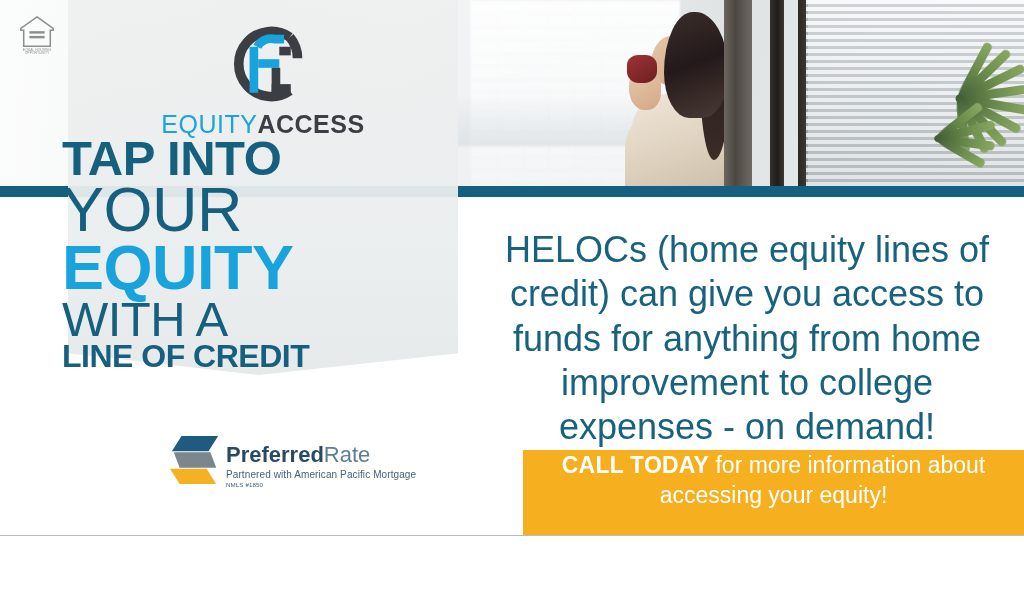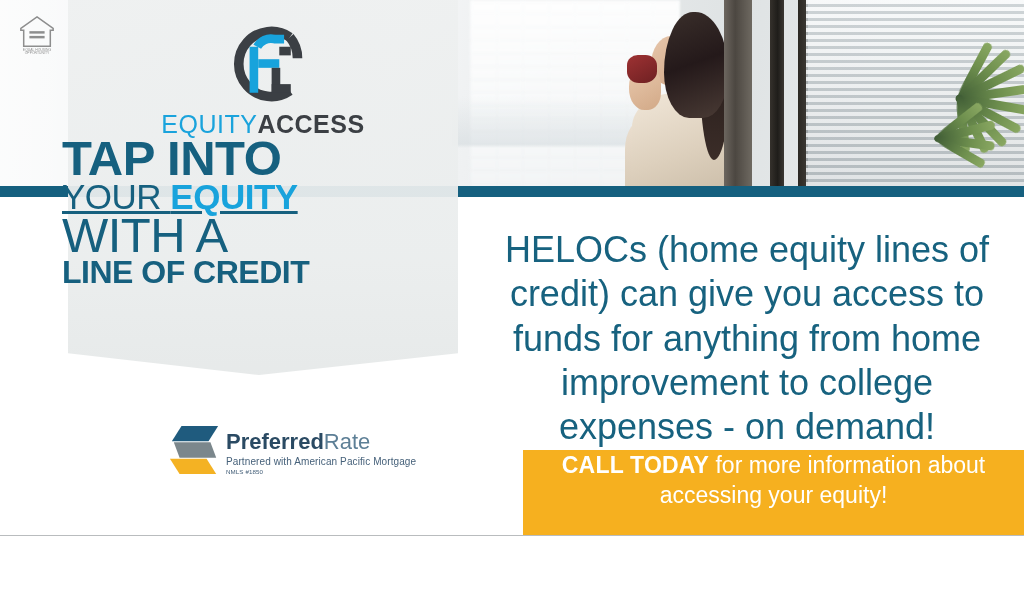--- a/index.html
+++ b/index.html
@@ -185,32 +185,32 @@
   .headline {
     position: absolute;
     left: 62px; top: 136px;
     width: 372px;
     line-height: .92;
     font-weight: 700;
     color: #16607f;
     text-transform: uppercase;
   }
   .hl-1 { font-size: 49px; font-weight: 700; letter-spacing: -.5px; }
-  .hl-2 { font-size: 35px; font-weight: 400; letter-spacing: -.5px; text-decoration: underline; }
+  .hl-2 { font-size: 63px; font-weight: 400; letter-spacing: -.5px; }
   .hl-2 .accent { color: #18a3dc; font-weight: 700; }
   .hl-3 { font-size: 49px; font-weight: 400; letter-spacing: -.5px; }
   .hl-4 { font-size: 32px; font-weight: 700; letter-spacing: -.5px; }
 
   
   .pr-logo {
     position: absolute;
     left: 168px; top: 422px;
     width: 200px; height: 66px;
     display: flex;
-    align-items: flex-start;
+    align-items: flex-end;
   }
   .pr-mark { width: 54px; height: 56px; flex: 0 0 auto; }
   .pr-text { margin-left: 4px; padding-top: 9px; }
   .pr-name { font-size: 22px; line-height: 1; white-space: nowrap; }
   .pr-name .pr-bold { color: #2a4a63; font-weight: 700; }
   .pr-name .pr-light { color: #5d7f96; font-weight: 400; }
   .pr-tag {
     margin-top: 3px;
     font-size: 10px;
     color: #46617a;

